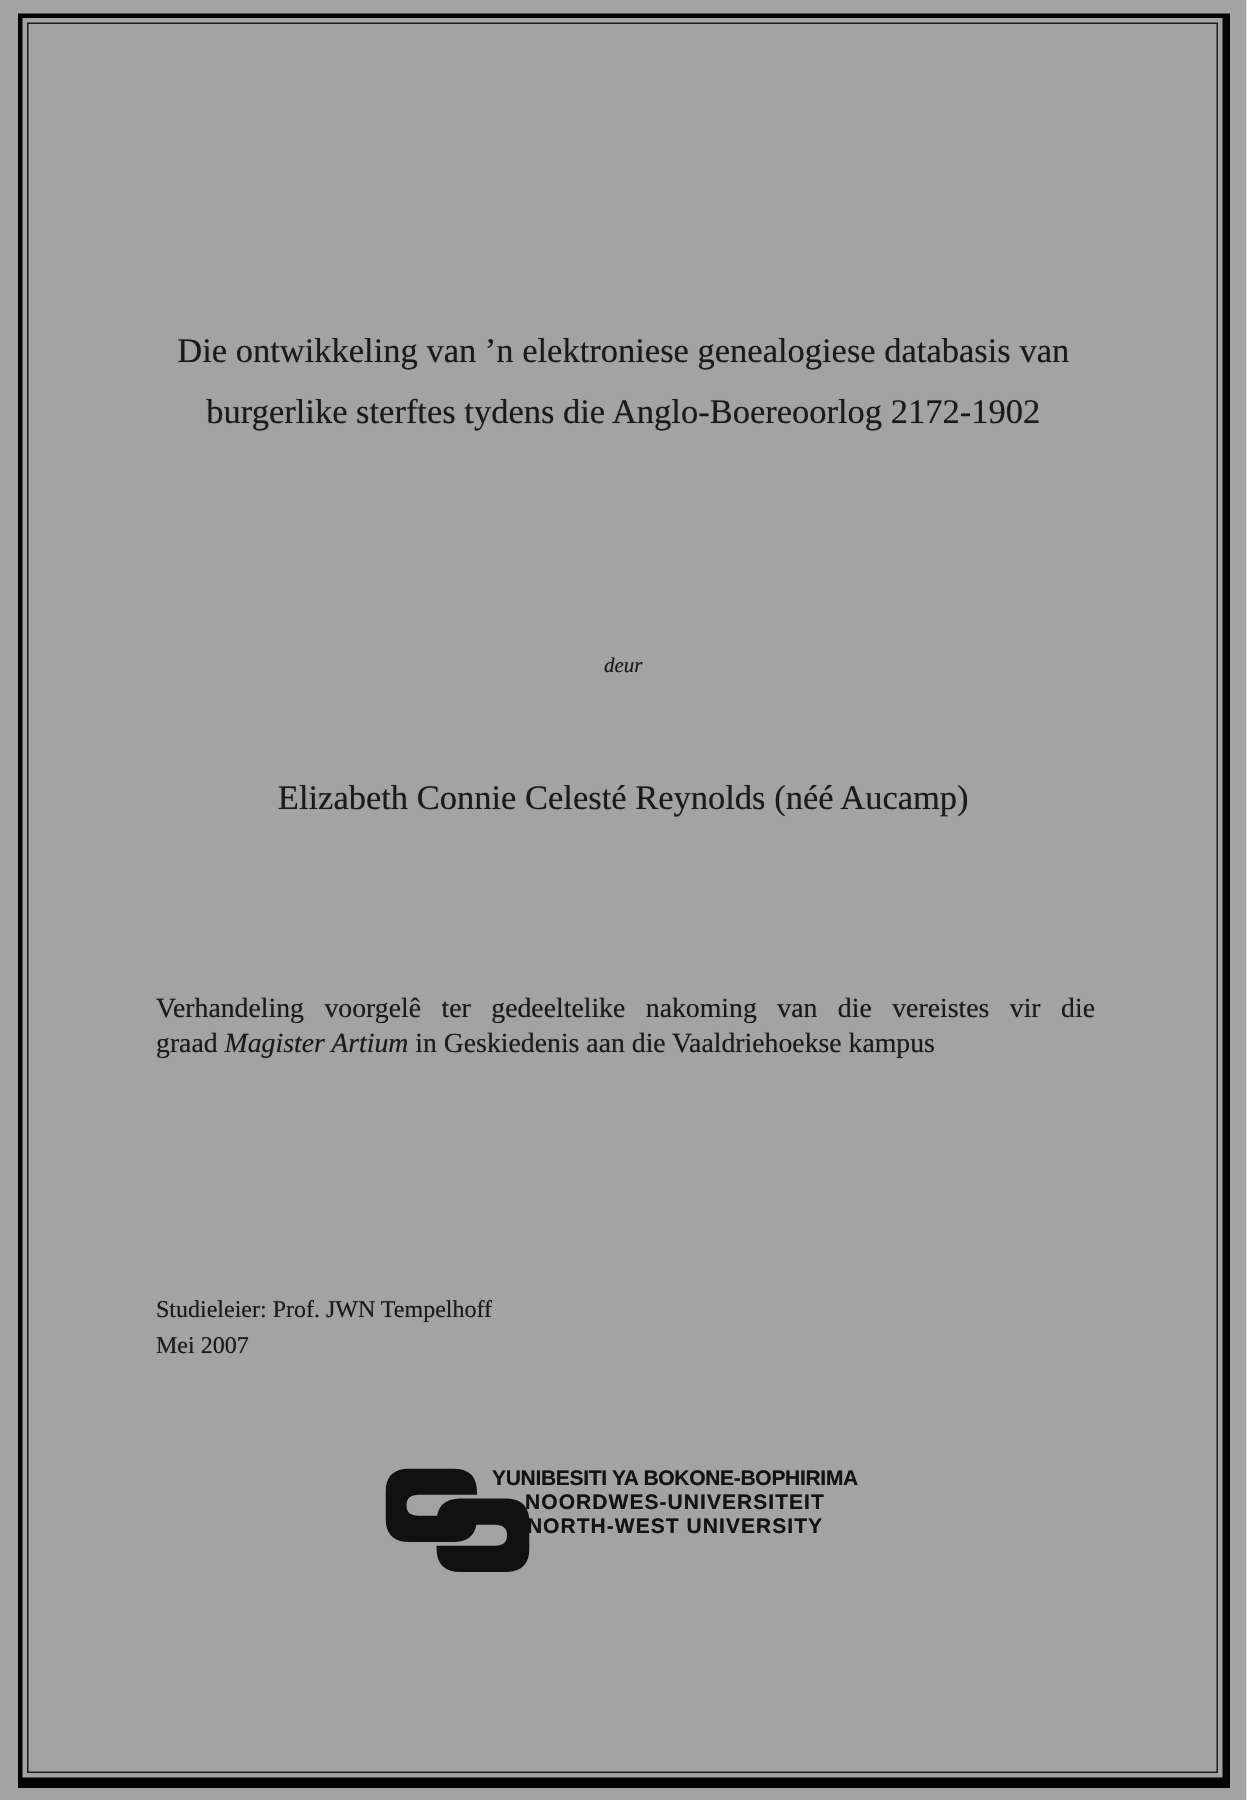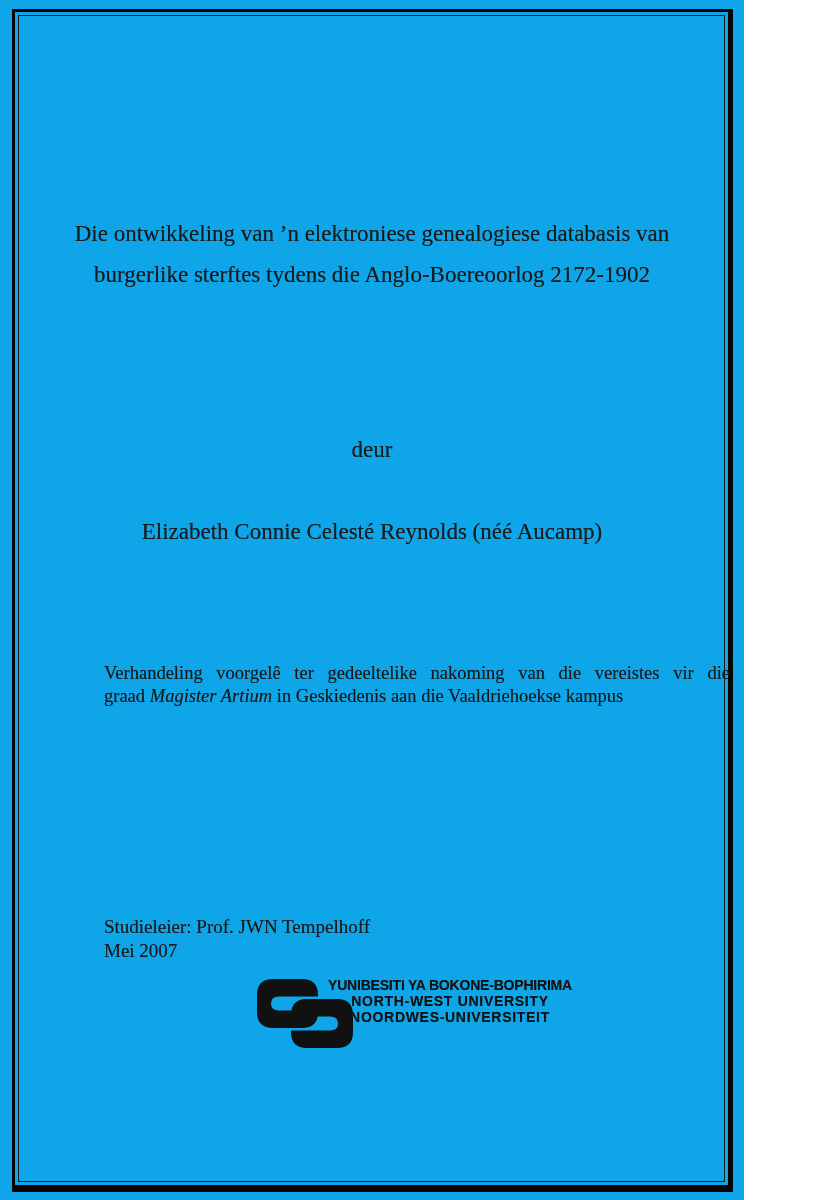--- a/index.html
+++ b/index.html
@@ -1,19 +1,19 @@
 <!DOCTYPE html>
 <html><head>
 <meta charset="utf-8">
 <style>
   html,body{margin:0;padding:0;background:#ffffff;}
   .page{
     position:relative;
-    width:744px;height:1200px;
-    background:#0ea5e9;
+    width:831px;height:1200px;
+    background:#a3a3a3;
     overflow:hidden;
     font-family:"Liberation Serif","DejaVu Serif",serif;
     color:#1a1a1a;
     text-shadow:0 0 .5px rgba(26,26,26,.55);
   }
   
   .frame{
     position:absolute;left:12px;top:9px;right:11px;bottom:8px;
     border:solid #050505;
     border-width:3px 5px 7px 3px;
@@ -22,37 +22,37 @@
     position:absolute;left:3px;top:3px;right:3px;bottom:3px;
     border:1px solid #1c1c1c;
   }
   .title{
     position:absolute;left:40px;right:40px;top:213px;
     text-align:center;
     font-size:23px;line-height:41px;
   }
   .byline{
     position:absolute;left:0;right:0;top:437px;
-    text-align:center;font-size:23px;
+    text-align:center;font-size:14px;font-style:italic;
   }
   .author{
     position:absolute;left:0;right:0;top:519px;
     text-align:center;font-size:23px;
   }
   .statement{
     position:absolute;left:104px;top:662px;width:626px;
     font-size:18.5px;line-height:23px;
   }
   .st-line{height:23px;overflow:hidden;font-family:Liberation Serif, serif;}
   .st-justify{text-align:justify;}
   .st-justify::after{content:"";display:inline-block;width:100%;}
   .italic{font-style:italic;}
   .supervisor{
-    position:absolute;left:104px;top:915px;
-    font-size:19px;line-height:24px;
+    position:absolute;left:104px;top:862px;
+    font-size:16px;line-height:24px;
   }
   .logo{
     position:absolute;left:257px;top:977px;width:330px;height:75px;
   }
   .logo-mark{
     position:absolute;left:0;top:2px;width:96px;height:69px;
   }
   .logo-text{
     position:absolute;left:60px;top:1px;width:266px;
     text-align:center;
@@ -93,18 +93,18 @@
 
   <div class="logo">
     <svg class="logo-mark" viewBox="0 0 96 69" xmlns="http://www.w3.org/2000/svg" aria-hidden="true">
       <path fill-rule="evenodd" d="M16 0 H45 Q61 0 61 16 V33 Q61 49 45 49 H16 Q0 49 0 33 V16 Q0 0 16 0 Z
                M22 17.5 H61 V31.5 H22 Q14 31.5 14 24.5 Q14 17.5 22 17.5 Z" fill="#111111"></path>
       <path fill-rule="evenodd" d="M50 20 H80 Q96 20 96 36 V53 Q96 69 80 69 H50 Q34 69 34 53 V36 Q34 20 50 20 Z
                M34 37.5 H73 Q81 37.5 81 44.5 Q81 51.5 73 51.5 H34 Z" fill="#111111"></path>
     </svg>
     <div class="logo-text">
       <div>YUNIBESITI YA BOKONE-BOPHIRIMA</div>
+      <div>NOORDWES-UNIVERSITEIT</div>
       <div>NORTH-WEST UNIVERSITY</div>
-      <div>NOORDWES-UNIVERSITEIT</div>
     </div>
   </div>
 
 </div>
 
 </body></html>

